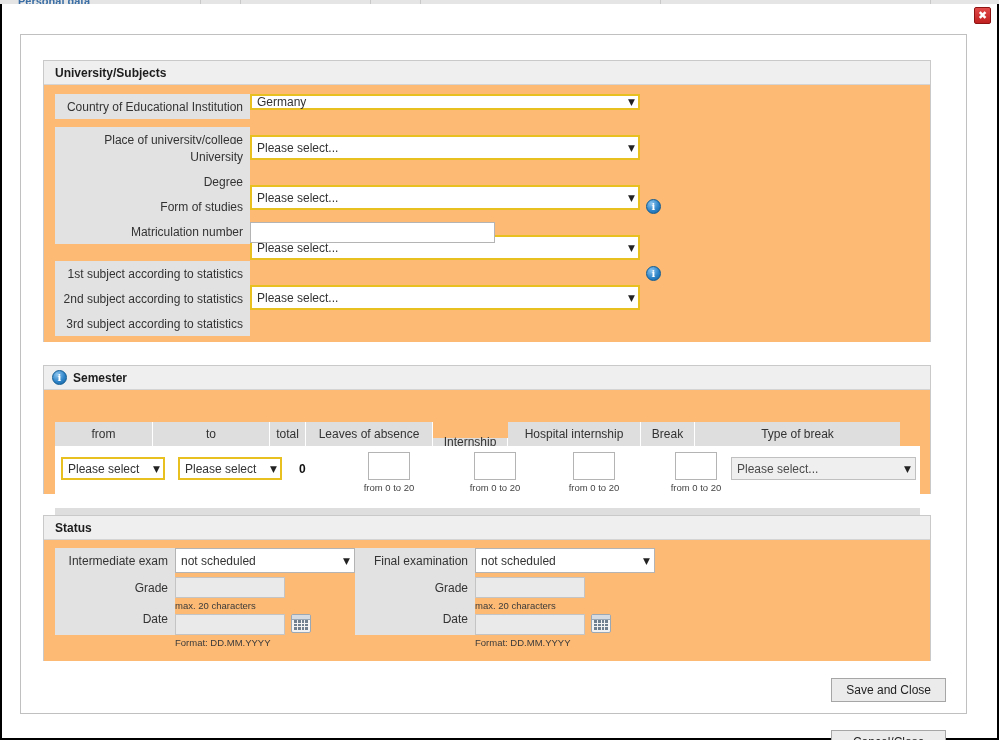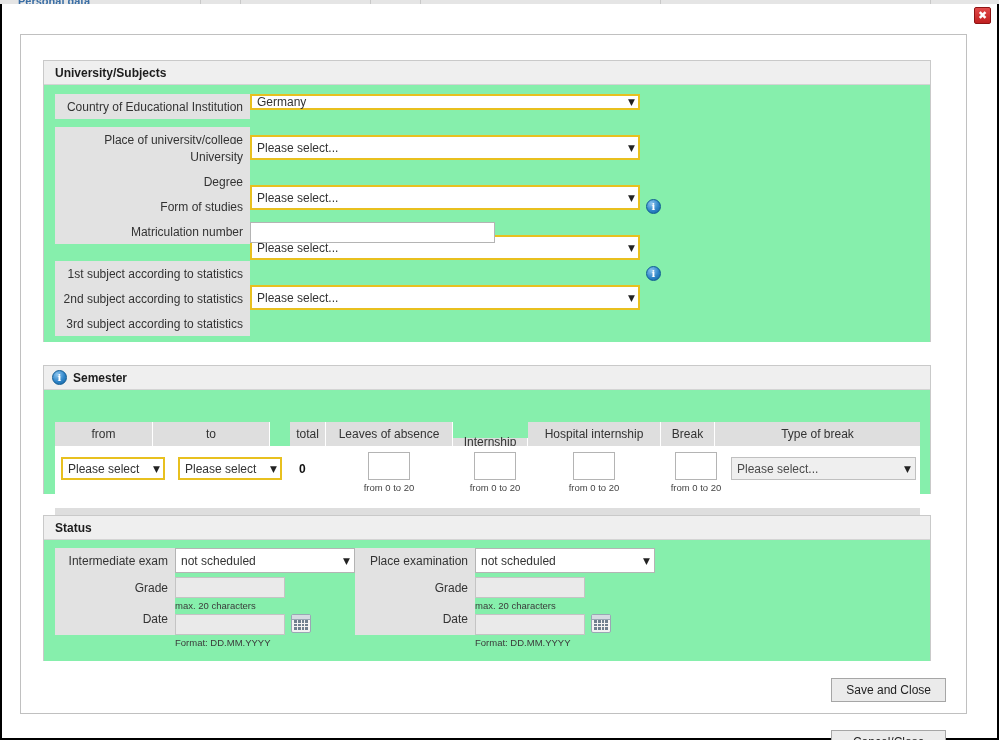--- a/index.html
+++ b/index.html
@@ -64,21 +64,21 @@
 
   
   .panel { position: absolute; border: 1px solid #c9c9c9; background:#fff; }
   .panel-head {
     height: 24px; background: #efefef;
     border-bottom: 1px solid #d4d4d4;
     display: flex; align-items: center;
     padding-left: 11px;
     font-weight: bold; font-size: 12px; color: #1d1d1d;
   }
-  .panel-body { position: relative; background: #86efac; }
+  .panel-body { position: relative; background: #fdba74; }
 
   
   .lbl-col {
     position: absolute;
     background: #e2e2e2;
     display: flex; align-items: center; justify-content: flex-end;
     padding-right: 7px;
     font-size: 12px; color: #333333;
     white-space: nowrap;
   }
@@ -298,21 +298,21 @@
       <div class="panel-body" style="height:104px;">
 
         <div id="sem-table">
           <div class="sem-headrow">
             <div class="th" style="width:98px;">
                 <span>from</span>
               </div>
             <div class="th" style="width:117px;">
                 <span>to</span>
               </div>
-            <div class="th" style="width:36px;margin-left:20px;">
+            <div class="th" style="width:36px;">
                 <span>total</span>
               </div>
             <div class="th" style="width:127px;">
                 <span>Leaves of absence</span>
               </div>
             <div class="th" style="width:75px;margin-top:16px;">
                 <span>Internship</span>
               </div>
             <div class="th" style="width:133px;">
                 <span>Hospital internship</span>
@@ -419,21 +419,21 @@
               <i></i>
               <i></i>
               <i></i>
               <i></i>
               <i></i>
           </div>
         </div>
         <div class="small-note" style="position:absolute;left:131px;top:97px;">Format: DD.MM.YYYY</div>
 
         <div class="lbl-col" style="left:311px;top:8px;width:120px;height:25px;">
-          <span>Place examination</span>
+          <span>Final examination</span>
         </div>
         <div class="selwrap" style="position:absolute;left:431px;top:8px;width:180px;height:25px;">
           <div class="fauxsel">
             <span>not scheduled</span>
           </div>
           <span class="caret">▼</span>
         </div>
 
         <div class="lbl-col" style="left:311px;top:33px;width:120px;height:30px;">
           <span>Grade</span>

